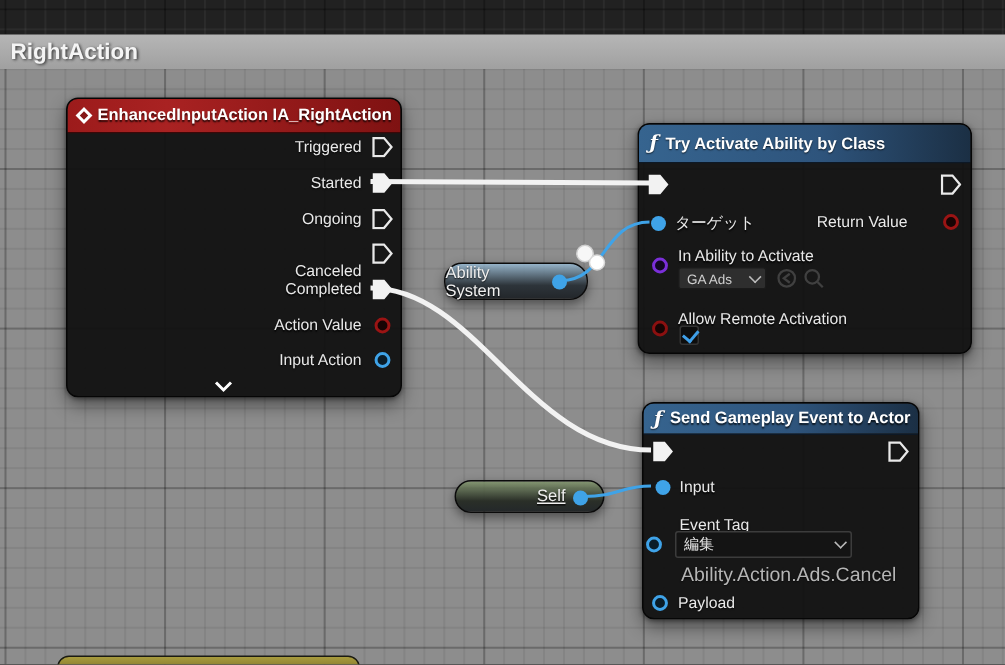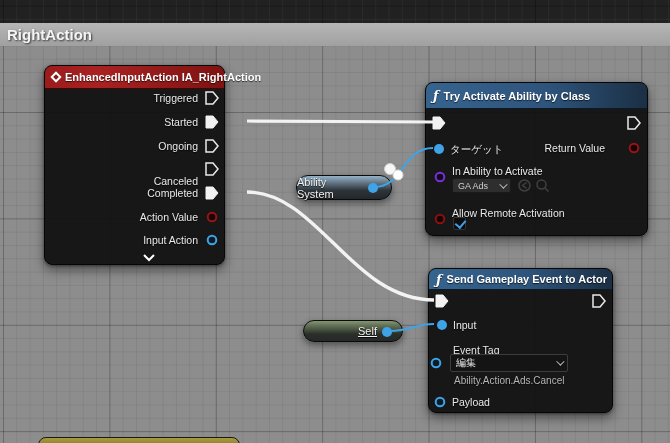--- a/index.html
+++ b/index.html
@@ -67,21 +67,21 @@
   .pin{position:absolute;width:14px;height:14px;}
   
   .dd{
     position:absolute;background:#2e2e2e;border:1px solid #1a1a1a;border-radius:2px;
     color:#cfcfcf;font-size:9px;display:flex;align-items:center;
     justify-content:space-between;padding:0 5px;
   }
   .dd.dark{background:#141414;border:1px solid #3c3c3c;color:#e6e6e6;font-size:10px;}
   .chev{width:6px;height:6px;border-right:1.5px solid #bbb;border-bottom:1.5px solid #bbb;
         transform:rotate(45deg) translateY(-2px);}
-  .tagpath{position:absolute;font-size:10px;color:#b5b5b5;text-shadow:0 1px 1px rgba(0,0,0,.6);white-space:nowrap;}
+  .tagpath{position:absolute;font-size:13px;color:#b5b5b5;text-shadow:0 1px 1px rgba(0,0,0,.6);white-space:nowrap;}
   .checkbox{position:absolute;width:13px;height:13px;background:#0d0d0d;border:1px solid #333;border-radius:2px;}
   .checkbox[data-checked="true"]::after{
     content:"";position:absolute;left:3px;top:0px;width:5px;height:8px;
     border-right:2.5px solid #3f9fe8;border-bottom:2.5px solid #3f9fe8;transform:rotate(40deg);
   }
   .gicon{position:absolute;opacity:.65;}
   
   .collapse{position:absolute;width:12px;height:8px;}
   
   .pill{
@@ -103,21 +103,21 @@
 </style>
 </head>
 <body>
 
 <div id="stage">
 
   <div class="dark-band"></div>
   <div class="comment-title">RightAction</div>
   <div class="comment-body"></div>
 
-  <div class="node" style="left:44px;top:65px;width:181px;height:200px;">
+  <div class="node" style="left:44px;top:65px;width:224px;height:200px;">
     <div class="node-header hdr-event">
       <span class="ev-icon"></span>
       <span>EnhancedInputAction IA_RightAction</span>
     </div>
     <div class="prow right" style="right:26px;top:25px;left:0;">Triggered</div>
     <svg class="pin" style="right:5px;top:25px;">
         <polygon points="1,1 8,1 13,7 8,13 1,13" fill="none" stroke="#e9e9e9" stroke-width="1.5"></polygon>
       </svg>
     <div class="prow right" style="right:26px;top:49px;left:0;">Started</div>
     <svg class="pin" style="right:5px;top:49px;">

